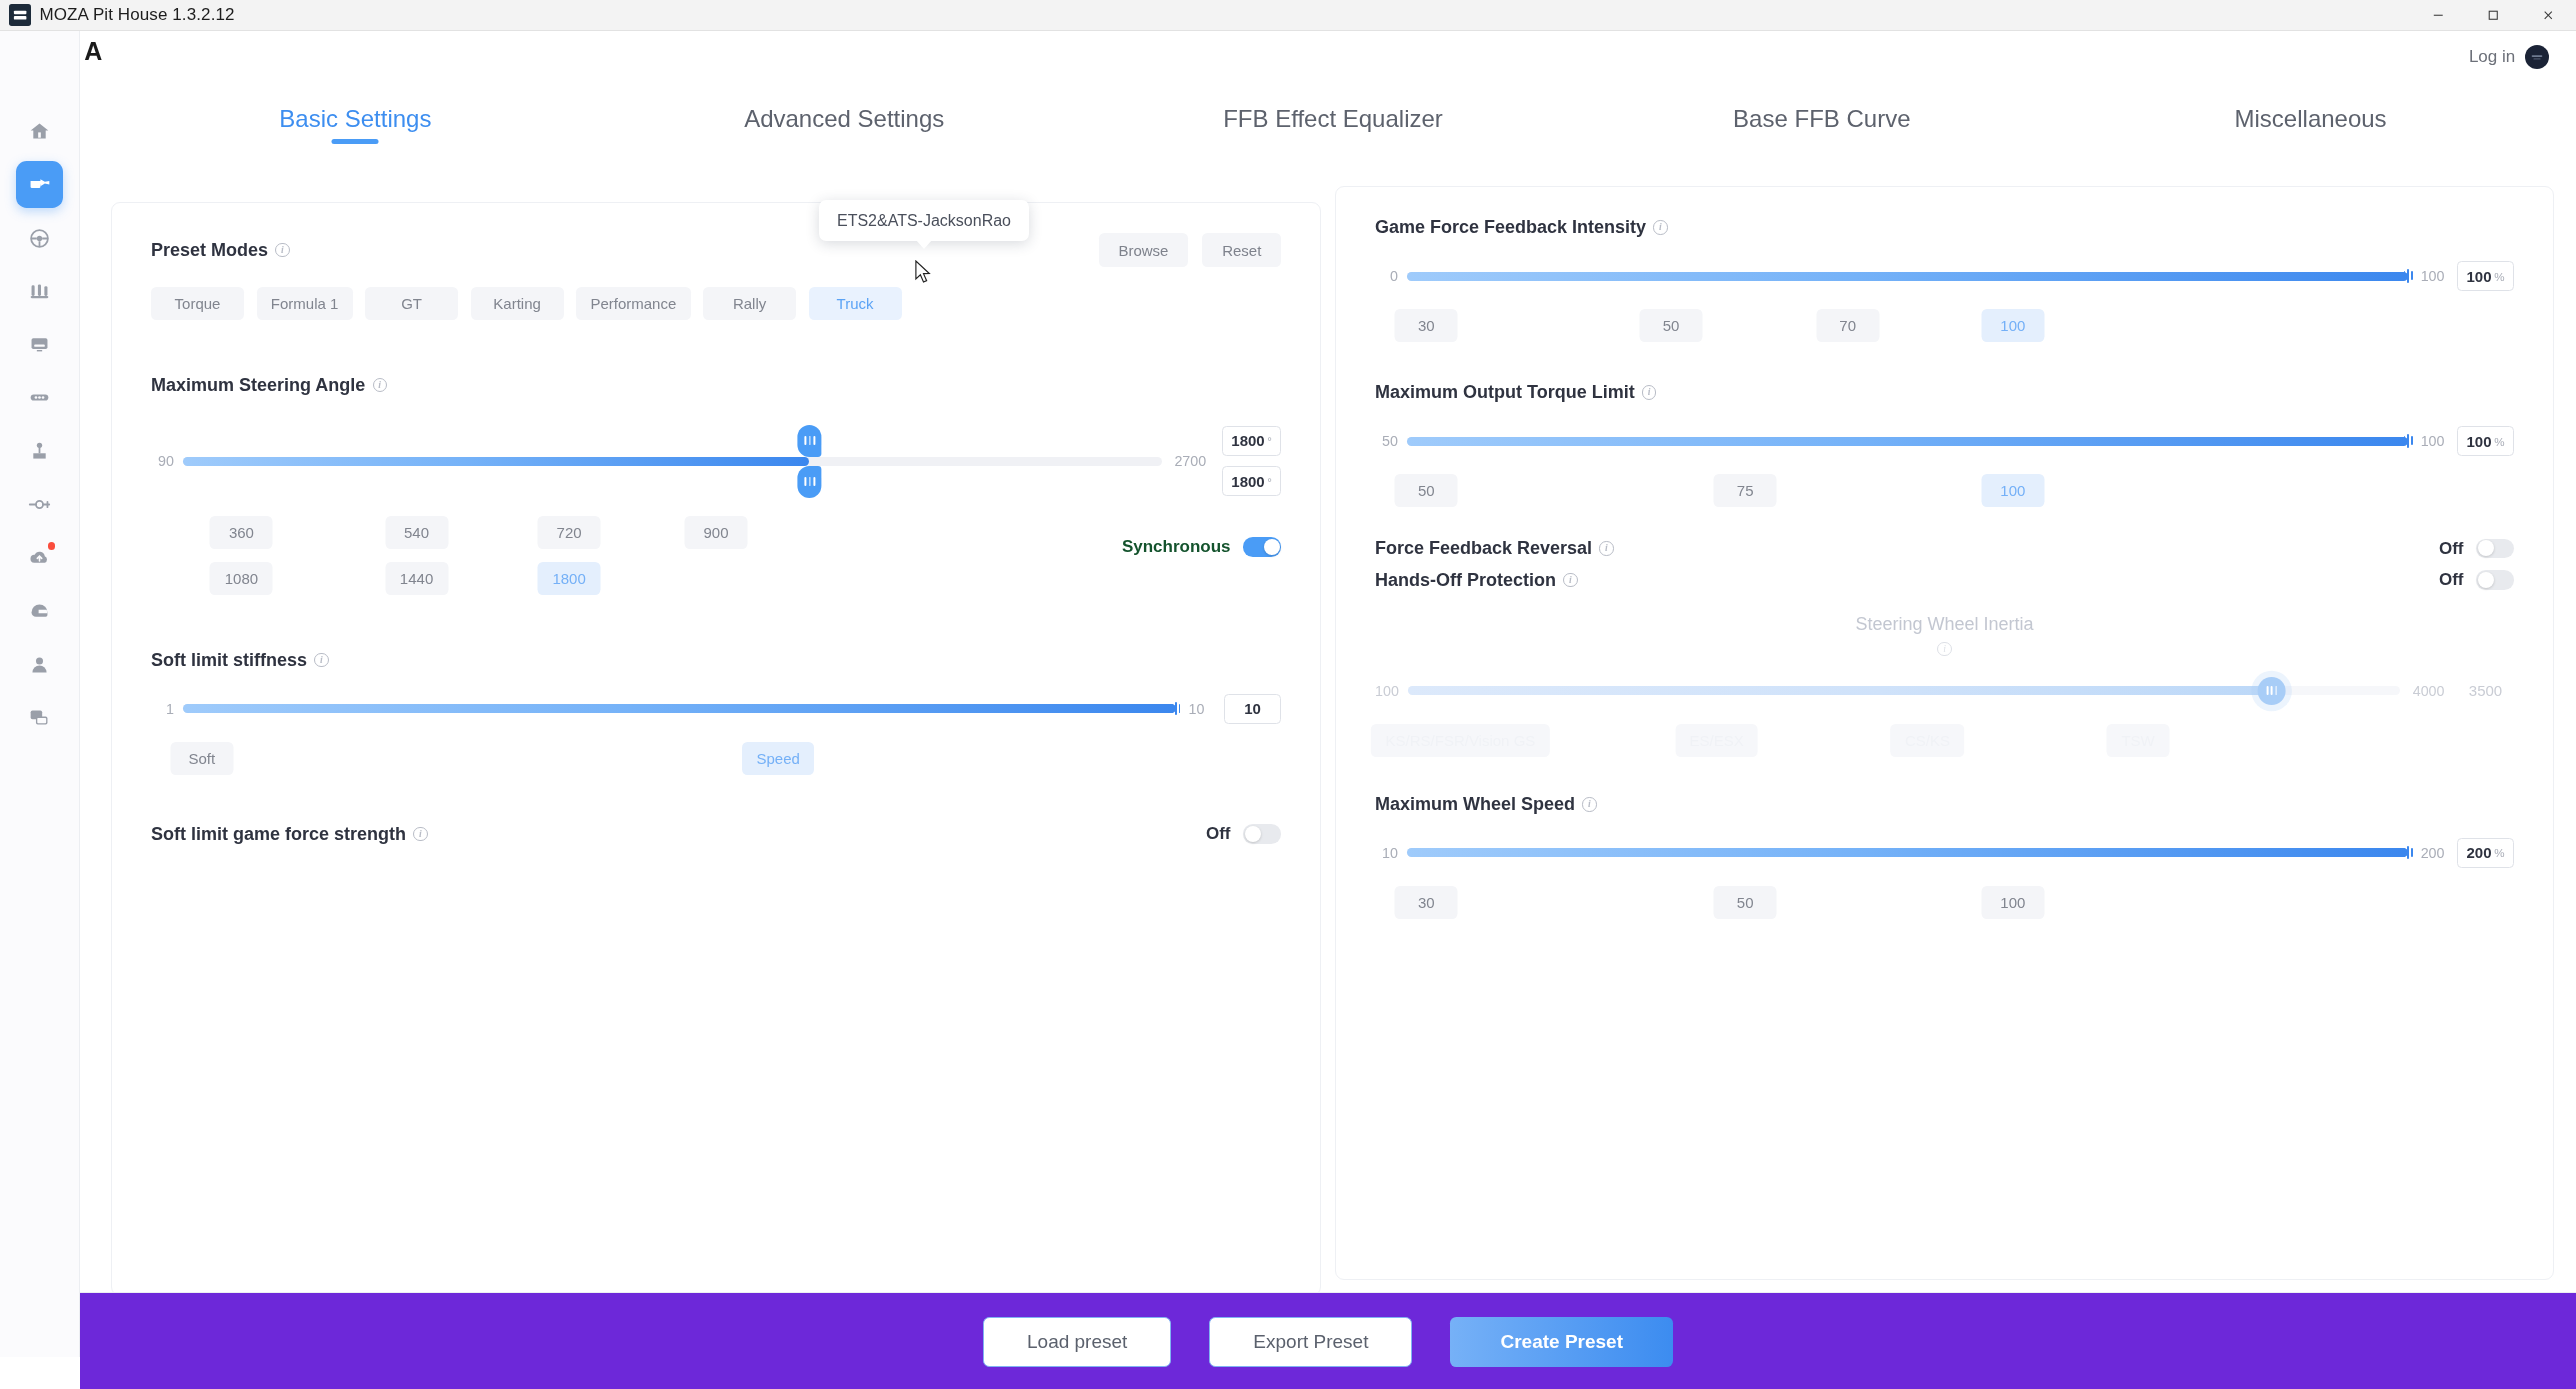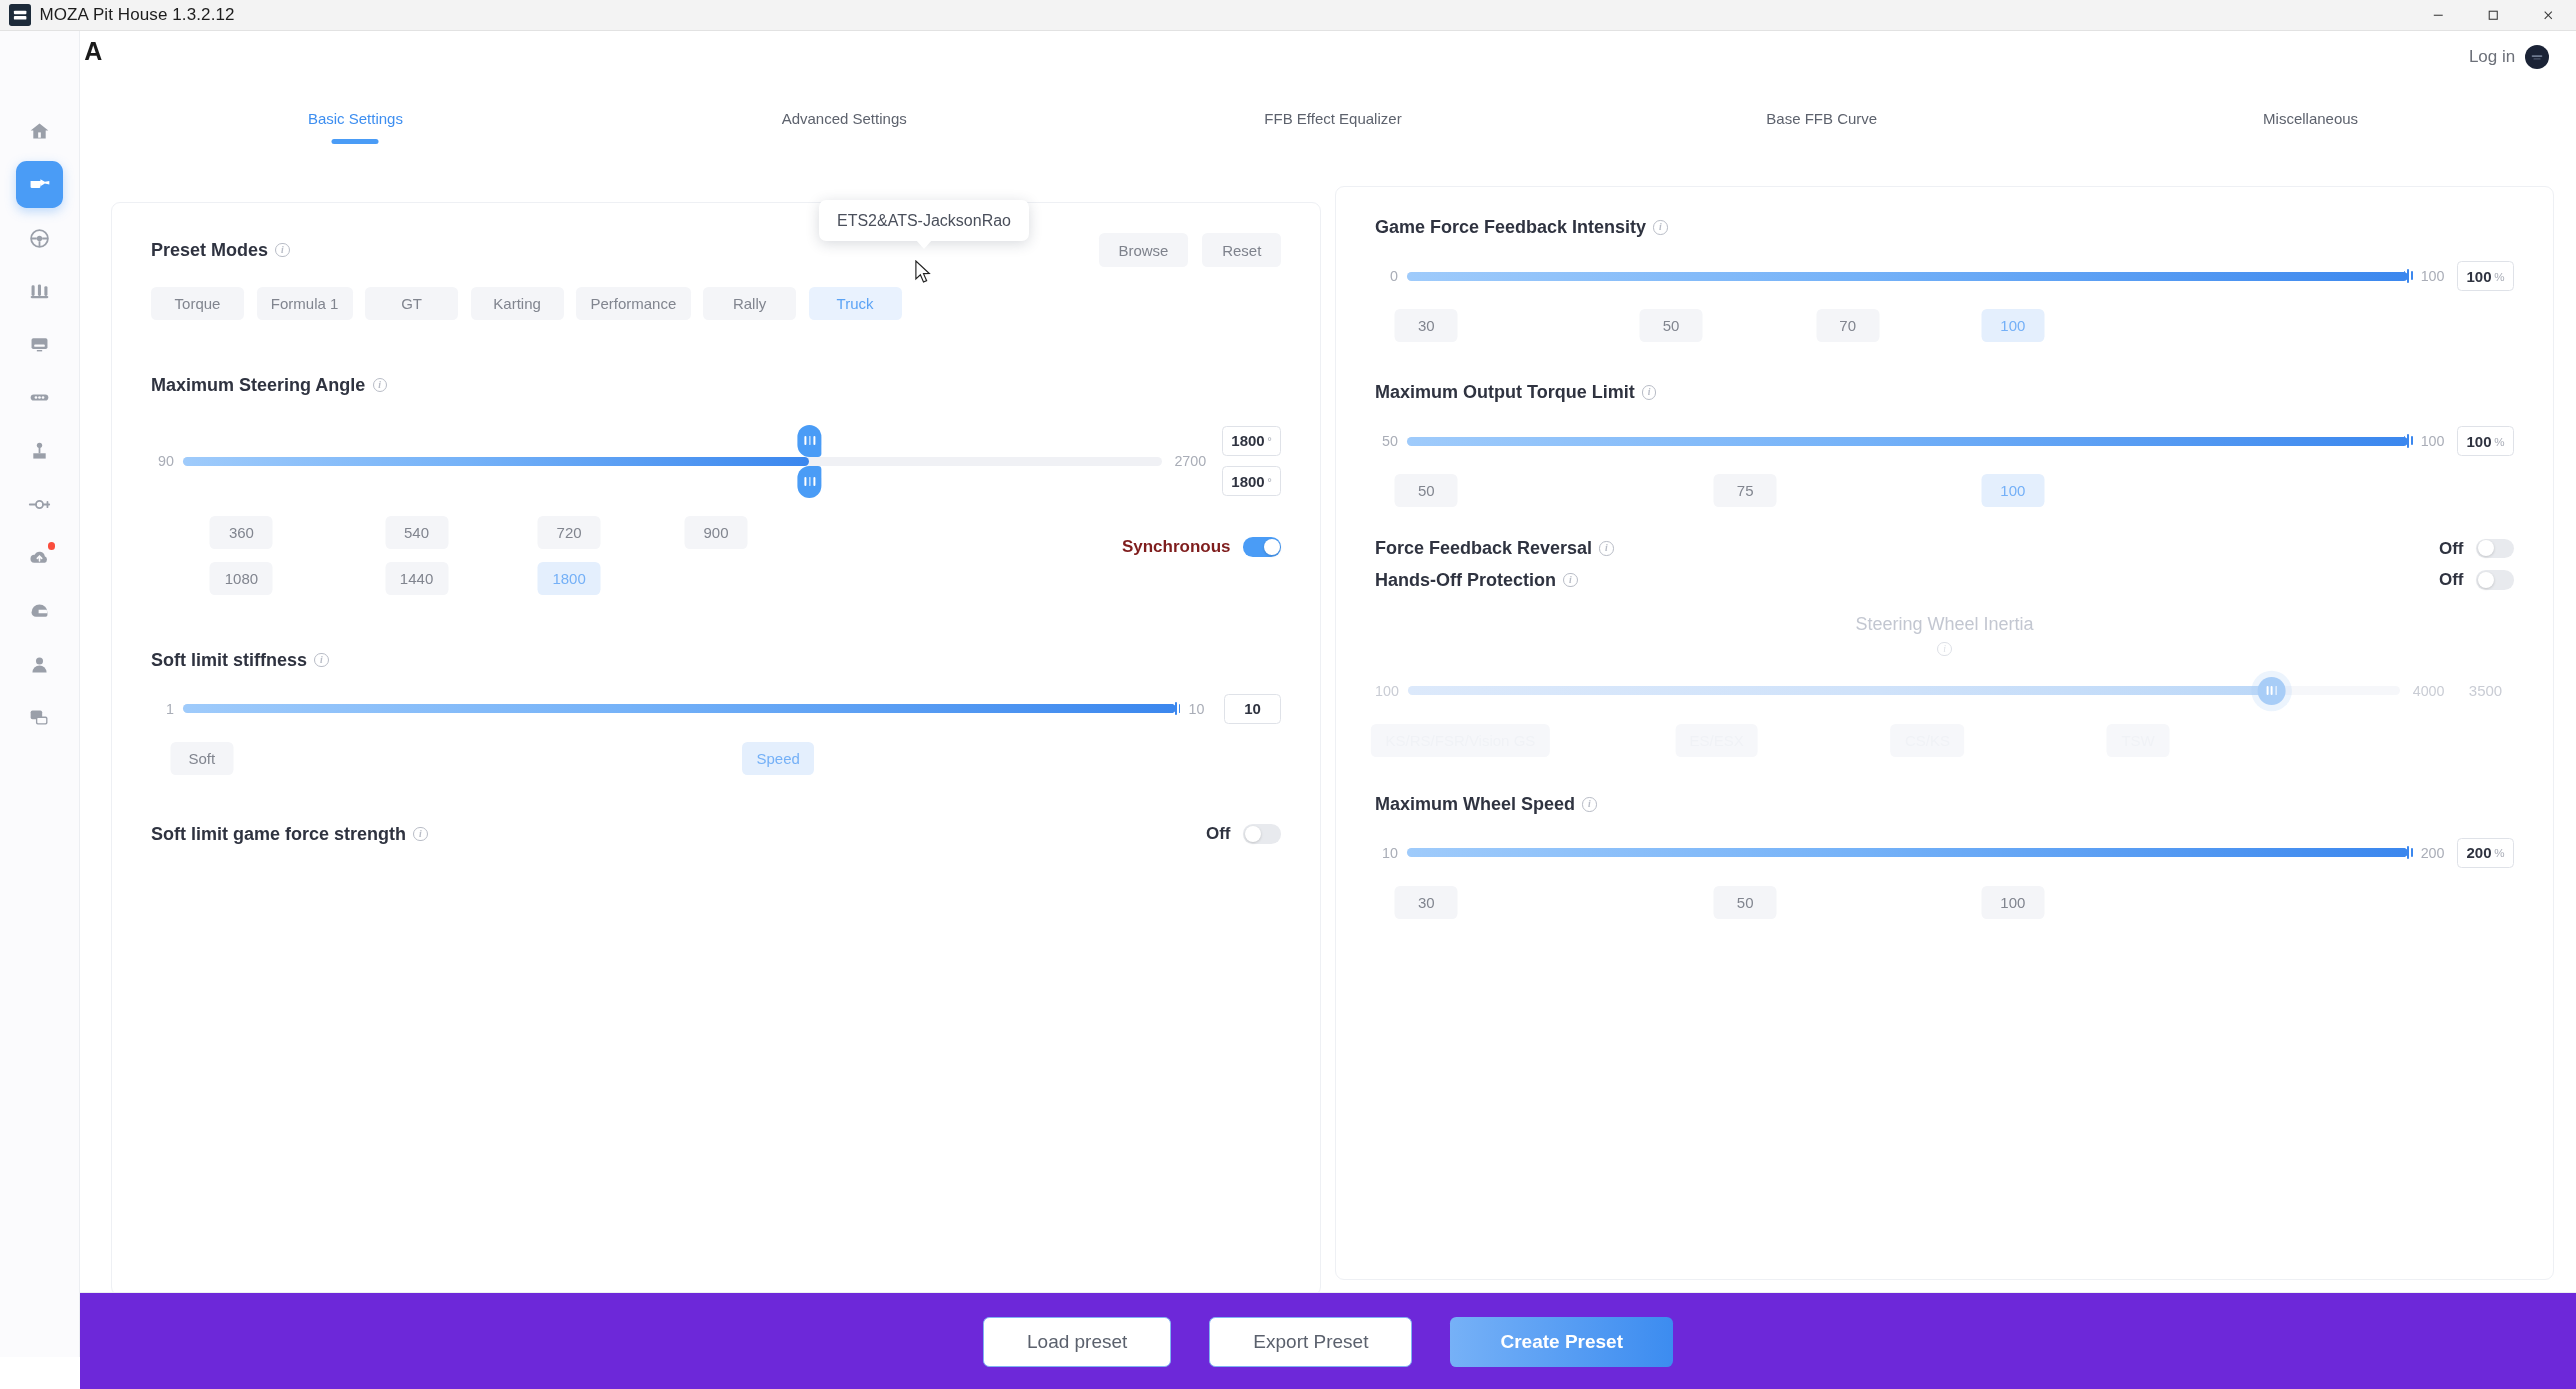--- a/index.html
+++ b/index.html
@@ -68,21 +68,21 @@
     background: #1b2336; display:flex; align-items:center; justify-content:center;
   }
 
   
   .tabs {
     position: absolute; left: 111px; top: 86px; width: 2444px; height: 65px;
     background: #ffffff; border-radius: 9px 9px 0 0;
     display: flex; align-items: center;
   }
   .tab {
-    flex: 1; text-align: center; font-size: 15px; color: #5d626d;
+    flex: 1; text-align: center; font-size: 24px; color: #5d626d;
     position: relative; line-height: 65px; height: 65px;
   }
   .tab.active { color: #3d8ef0; font-weight: 500; }
   .tab.active::after {
     content: ''; position: absolute; left: 50%; transform: translateX(-50%);
     bottom: 7.2px; width: 47px; height: 4.5px; background: #4a9cf6; border-radius: 2.7px;
   }
 
   
   .panel {
@@ -202,21 +202,21 @@
   .pbtn.sel { background: #e4effd; color: #74b0f7; }
   .pbtn.dim { background: #f6f7fa; color: #f0f2f6; }
 
   
   .toggle-row {
     display: flex; align-items: center; justify-content: space-between;
     margin-top: 23px;
   }
   .toggle-right { display: flex; align-items: center; gap: 12.5px; }
   .toggle-label { font-size: 17px; color: #2f3340; font-weight: 600; }
-  .toggle-label.blue { color: #7f1d1d; }
+  .toggle-label.blue { color: #14532d; }
   .switch {
     width: 38px; height: 19.7px; border-radius: 9.8px; background: #e8eaee;
     position: relative;
   }
   .switch.on { background: #4a9cf6; }
   .switch .knob {
     position: absolute; top: 1.8px; left: 1.8px; width: 16px; height: 16px;
     border-radius: 50%; background: #fff; box-shadow: 0 0.9px 2.7px rgba(0,0,0,.18);
   }
   .switch.on .knob { left: 20.6px; }

